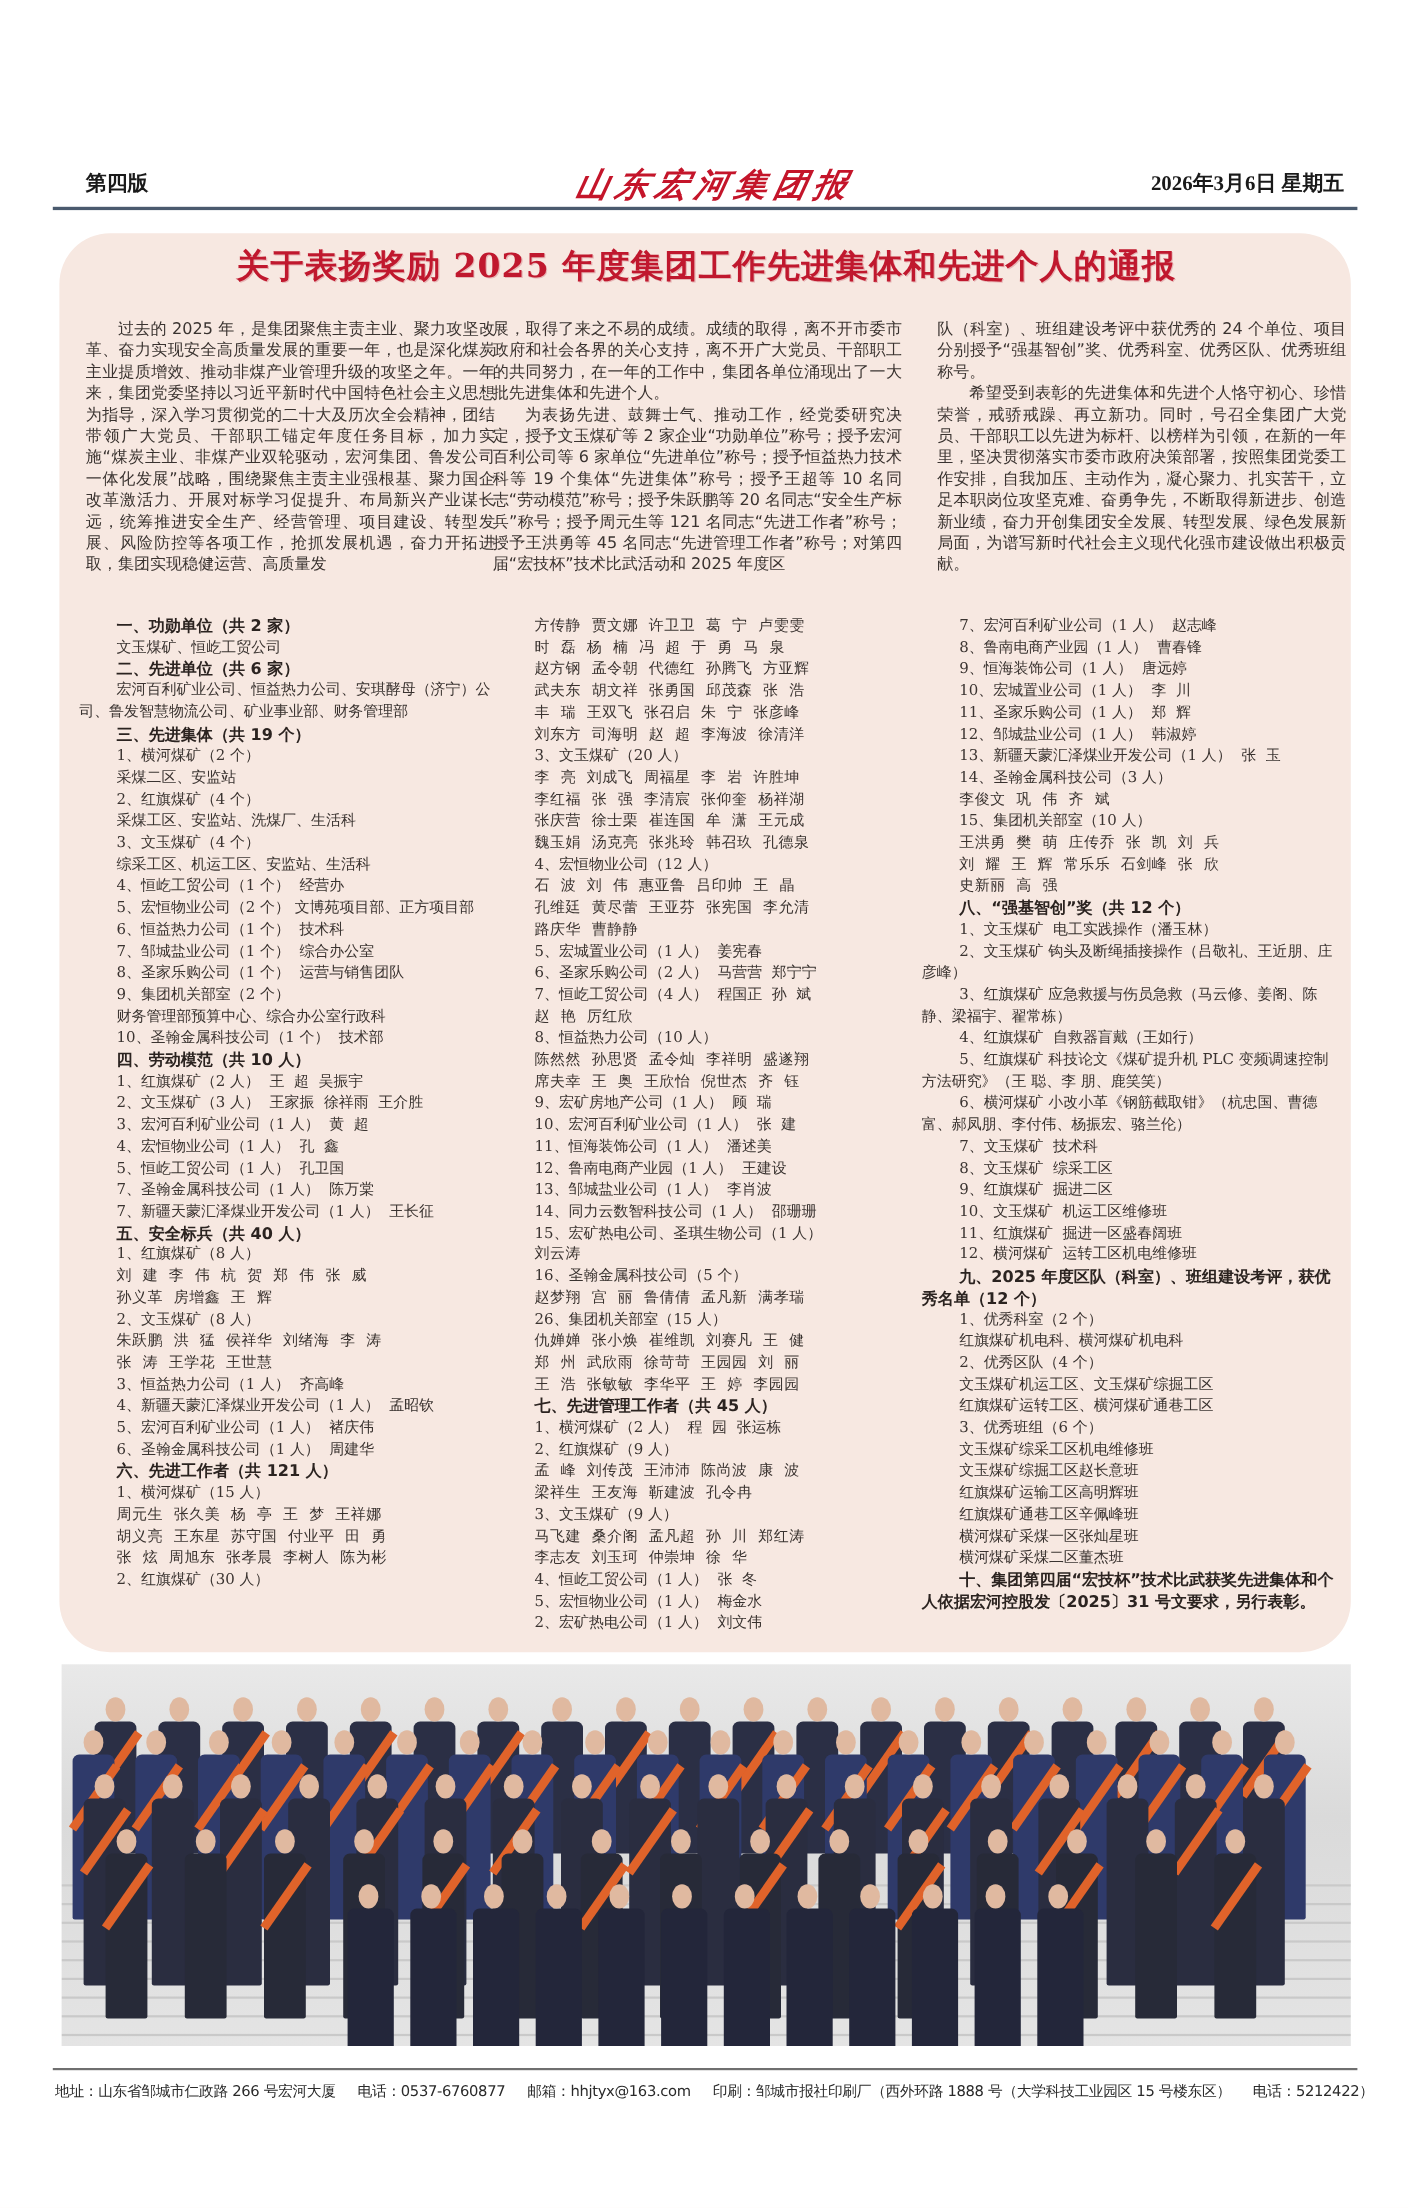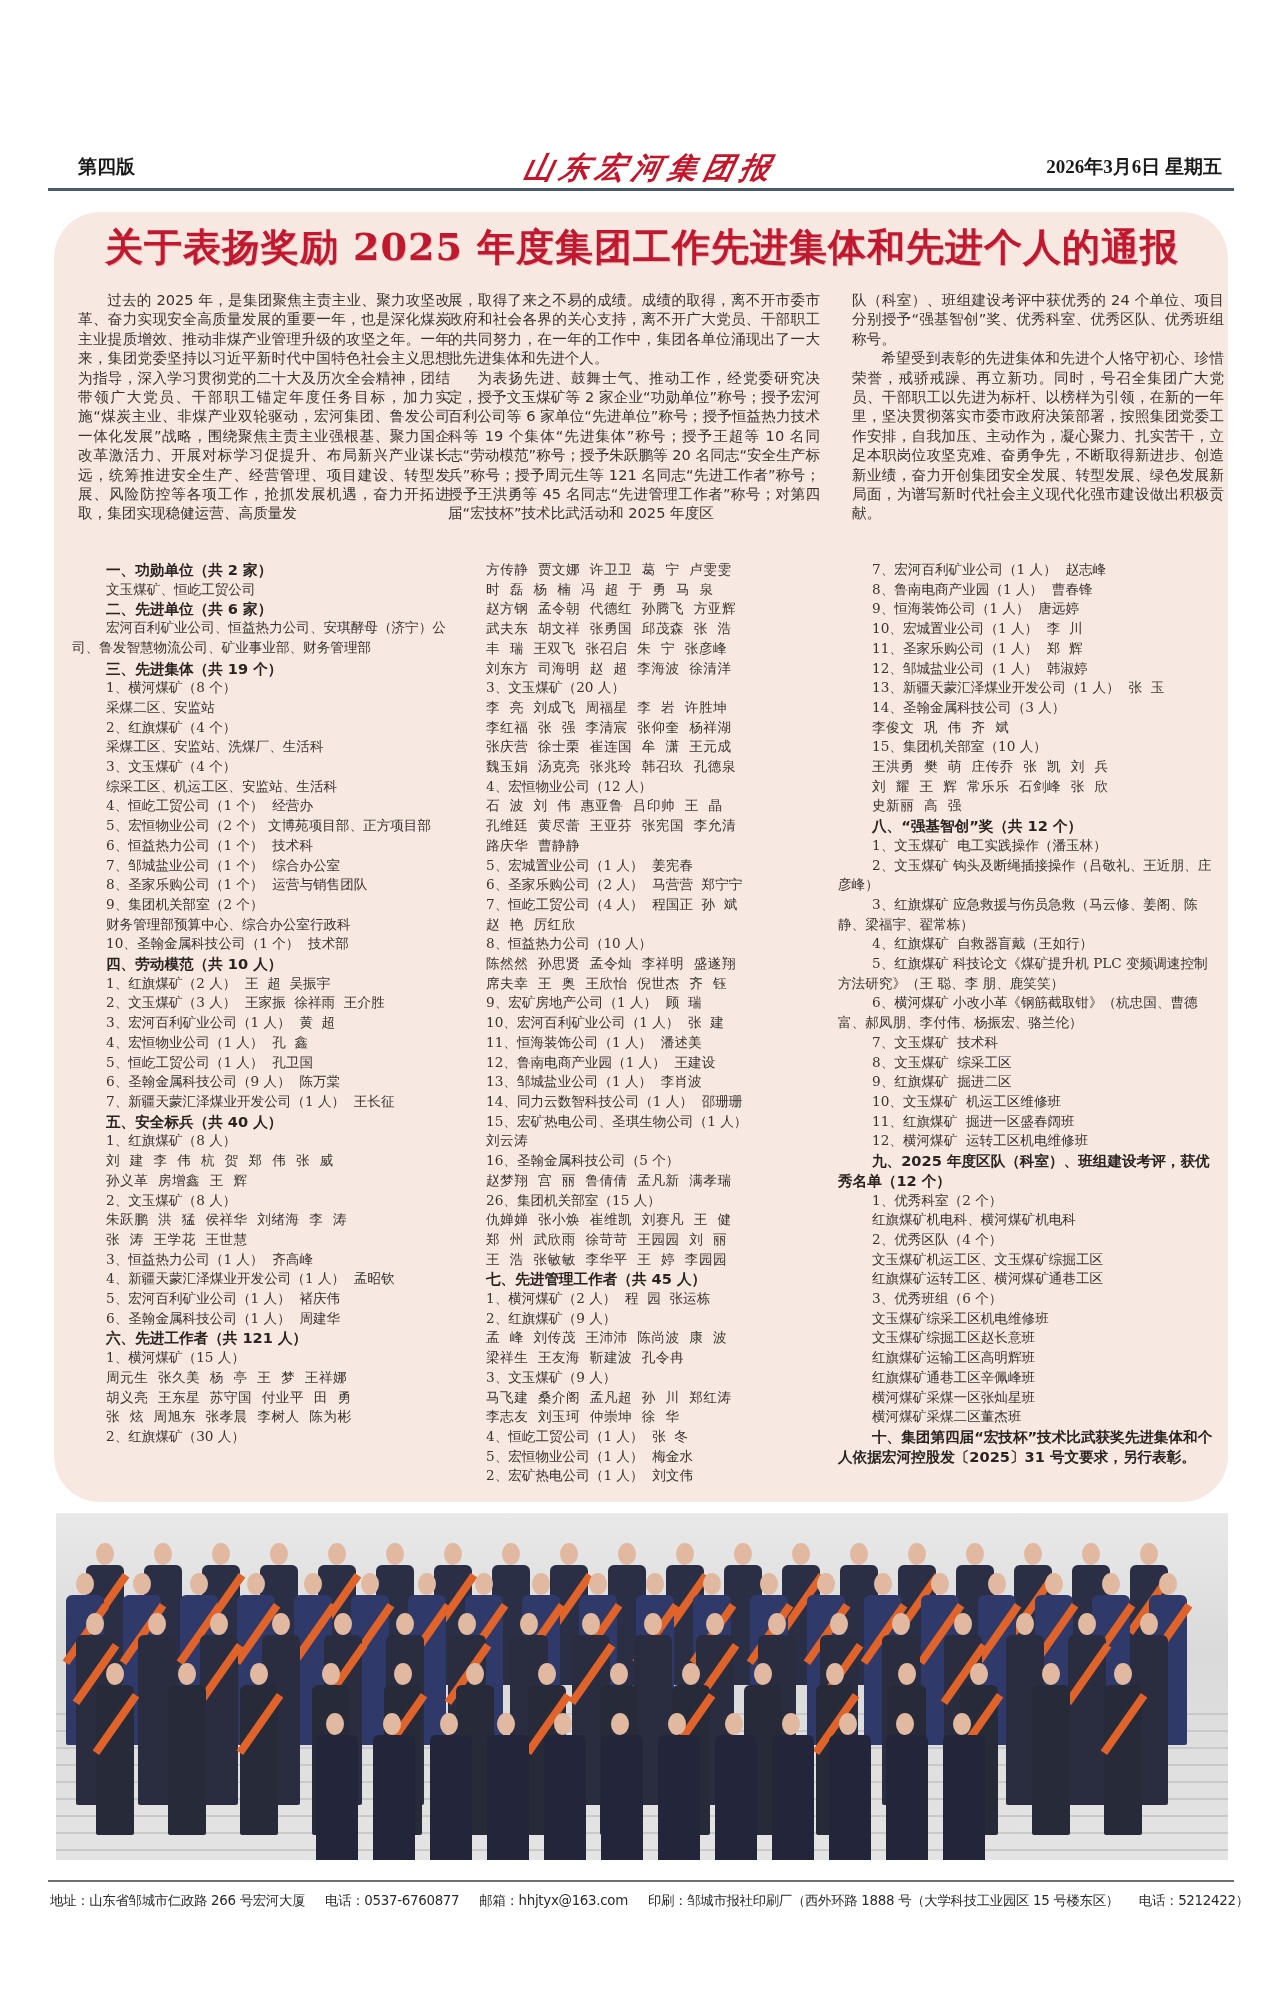--- a/index.html
+++ b/index.html
@@ -3,21 +3,21 @@
 <meta charset="utf-8">
 <style>
   html,body{margin:0;padding:0;background:#ffffff;}
   body{width:1280px;height:2007px;position:relative;overflow:hidden;font-family:"DejaVu Serif","Liberation Serif",serif;color:#2a2320;}
   .masthead{position:absolute;left:78px;top:148px;width:1144px;height:40px;}
   .edition{position:absolute;left:0;top:6px;font-size:19px;font-weight:bold;font-family:"Liberation Serif",serif;color:#1a1a1a;}
   .paper-name{position:absolute;left:0;right:0;top:0;text-align:center;font-size:30px;font-style:italic;font-weight:bold;color:#c4152a;letter-spacing:6px;font-family:"DejaVu Serif",serif;transform:skewX(-12deg);}
   .date{position:absolute;right:0;top:6px;font-size:19px;font-weight:bold;font-family:"Liberation Serif",serif;color:#1a1a1a;}
   .top-rule{position:absolute;left:48px;top:188px;width:1186px;height:3px;background:#4a5a6e;}
   .panel{position:absolute;left:54px;top:212px;width:1174px;height:1290px;background:#f7e8e1;border-radius:46px 46px 46px 46px;}
-  .headline{position:absolute;left:56px;top:222px;width:1172px;text-align:center;font-size:38px;font-weight:bold;color:#c0182e;letter-spacing:1px;font-family:"DejaVu Serif",serif;text-shadow:1px 1px 0 #e7b7b7;}
+  .headline{position:absolute;left:56px;top:222px;width:1172px;text-align:center;font-size:30px;font-weight:bold;color:#c0182e;letter-spacing:1px;font-family:"DejaVu Serif",serif;text-shadow:1px 1px 0 #e7b7b7;}
   .intro{position:absolute;top:290px;width:372px;font-size:14.6px;line-height:19.4px;color:#3a3330;text-align:justify;font-family:"DejaVu Sans",sans-serif;}
   .intro p{margin:0;text-indent:2em;}
   .intro p.cont{text-indent:0;}
   .col{position:absolute;top:560px;width:380px;font-size:13.6px;line-height:19.7px;color:#3a3330;font-family:"DejaVu Serif",serif;}
   .col .h{font-weight:bold;font-family:"DejaVu Sans",sans-serif;font-size:14.6px;color:#2b2320;padding-left:34px;}
   .col .l{padding-left:34px;white-space:pre;}
   .col .lwrap{text-indent:34px;}
   .col .names{padding-left:34px;white-space:pre;letter-spacing:0.5px;}
   .photo{position:absolute;left:56px;top:1513px;width:1172px;height:347px;background:linear-gradient(#e9e9e9,#dadada 40%,#e4e4e4);overflow:hidden;}
   .steps{position:absolute;left:0;right:0;height:2px;background:#c9c9c9;}
@@ -52,41 +52,41 @@
   <p class="cont">队（科室）、班组建设考评中获优秀的 24 个单位、项目分别授予“强基智创”奖、优秀科室、优秀区队、优秀班组称号。</p>
   <p>希望受到表彰的先进集体和先进个人恪守初心、珍惜荣誉，戒骄戒躁、再立新功。同时，号召全集团广大党员、干部职工以先进为标杆、以榜样为引领，在新的一年里，坚决贯彻落实市委市政府决策部署，按照集团党委工作安排，自我加压、主动作为，凝心聚力、扎实苦干，立足本职岗位攻坚克难、奋勇争先，不断取得新进步、创造新业绩，奋力开创集团安全发展、转型发展、绿色发展新局面，为谱写新时代社会主义现代化强市建设做出积极贡献。</p>
 </div>
 
 <div class="col" id="col1" style="left:72px;">
     <div class="h">一、功勋单位（共 2 家）</div>
     <div class="l">文玉煤矿、恒屹工贸公司</div>
     <div class="h">二、先进单位（共 6 家）</div>
     <div class="lwrap" style="padding-left: 0px; font-family: Liberation Mono, monospace;">宏河百利矿业公司、恒益热力公司、安琪酵母（济宁）公司、鲁发智慧物流公司、矿业事业部、财务管理部</div>
     <div class="h">三、先进集体（共 19 个）</div>
-    <div class="l">1、横河煤矿（8 个）</div>
+    <div class="l">1、横河煤矿（2 个）</div>
     <div class="l">采煤二区、安监站</div>
     <div class="l">2、红旗煤矿（4 个）</div>
     <div class="l">采煤工区、安监站、洗煤厂、生活科</div>
     <div class="l">3、文玉煤矿（4 个）</div>
     <div class="l">综采工区、机运工区、安监站、生活科</div>
     <div class="l">4、恒屹工贸公司（1 个）  经营办</div>
     <div class="lwrap" style="padding-left: 0px;">5、宏恒物业公司（2 个）  文博苑项目部、正方项目部</div>
     <div class="l">6、恒益热力公司（1 个）  技术科</div>
     <div class="l">7、邹城盐业公司（1 个）  综合办公室</div>
     <div class="l">8、圣家乐购公司（1 个）  运营与销售团队</div>
     <div class="l">9、集团机关部室（2 个）</div>
     <div class="l">财务管理部预算中心、综合办公室行政科</div>
     <div class="l">10、圣翰金属科技公司（1 个）  技术部</div>
     <div class="h">四、劳动模范（共 10 人）</div>
     <div class="l">1、红旗煤矿（2 人）  王  超  吴振宇</div>
     <div class="l">2、文玉煤矿（3 人）  王家振  徐祥雨  王介胜</div>
     <div class="l">3、宏河百利矿业公司（1 人）  黄  超</div>
     <div class="l">4、宏恒物业公司（1 人）  孔  鑫</div>
     <div class="l">5、恒屹工贸公司（1 人）  孔卫国</div>
-    <div class="l">6、圣翰金属科技公司（9 人）  陈万棠</div>
+    <div class="l">7、圣翰金属科技公司（1 人）  陈万棠</div>
     <div class="l">7、新疆天蒙汇泽煤业开发公司（1 人）  王长征</div>
     <div class="h">五、安全标兵（共 40 人）</div>
     <div class="l">1、红旗煤矿（8 人）</div>
     <div class="names">刘  建  李  伟  杭  贺  郑  伟  张  威</div>
     <div class="names">孙义革  房增鑫  王  辉</div>
     <div class="l">2、文玉煤矿（8 人）</div>
     <div class="names">朱跃鹏  洪  猛  侯祥华  刘绪海  李  涛</div>
     <div class="names">张  涛  王学花  王世慧</div>
     <div class="l">3、恒益热力公司（1 人）  齐高峰</div>
     <div class="l">4、新疆天蒙汇泽煤业开发公司（1 人）  孟昭钦</div>

